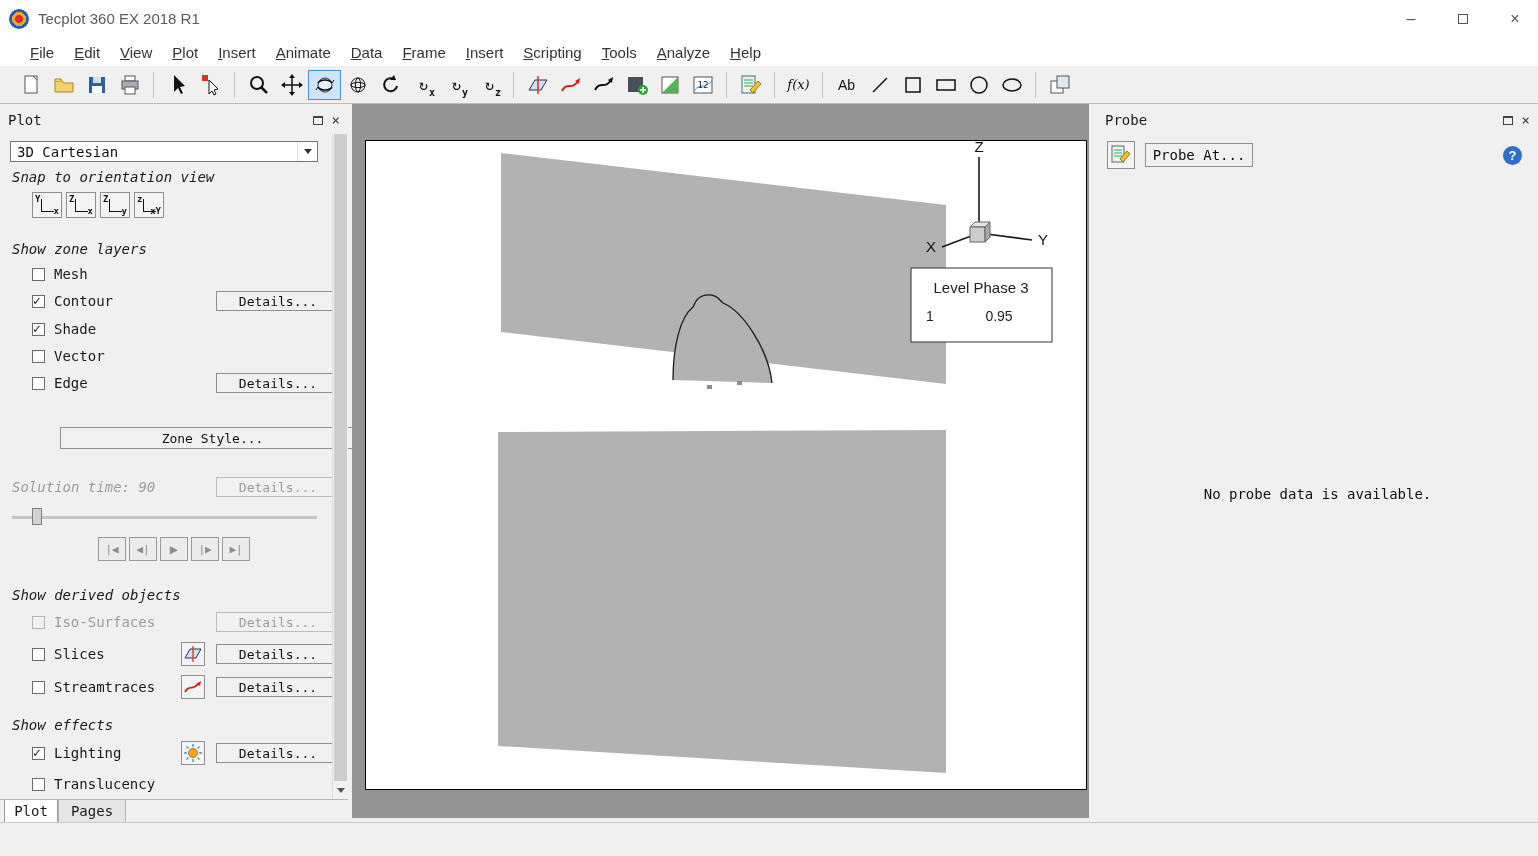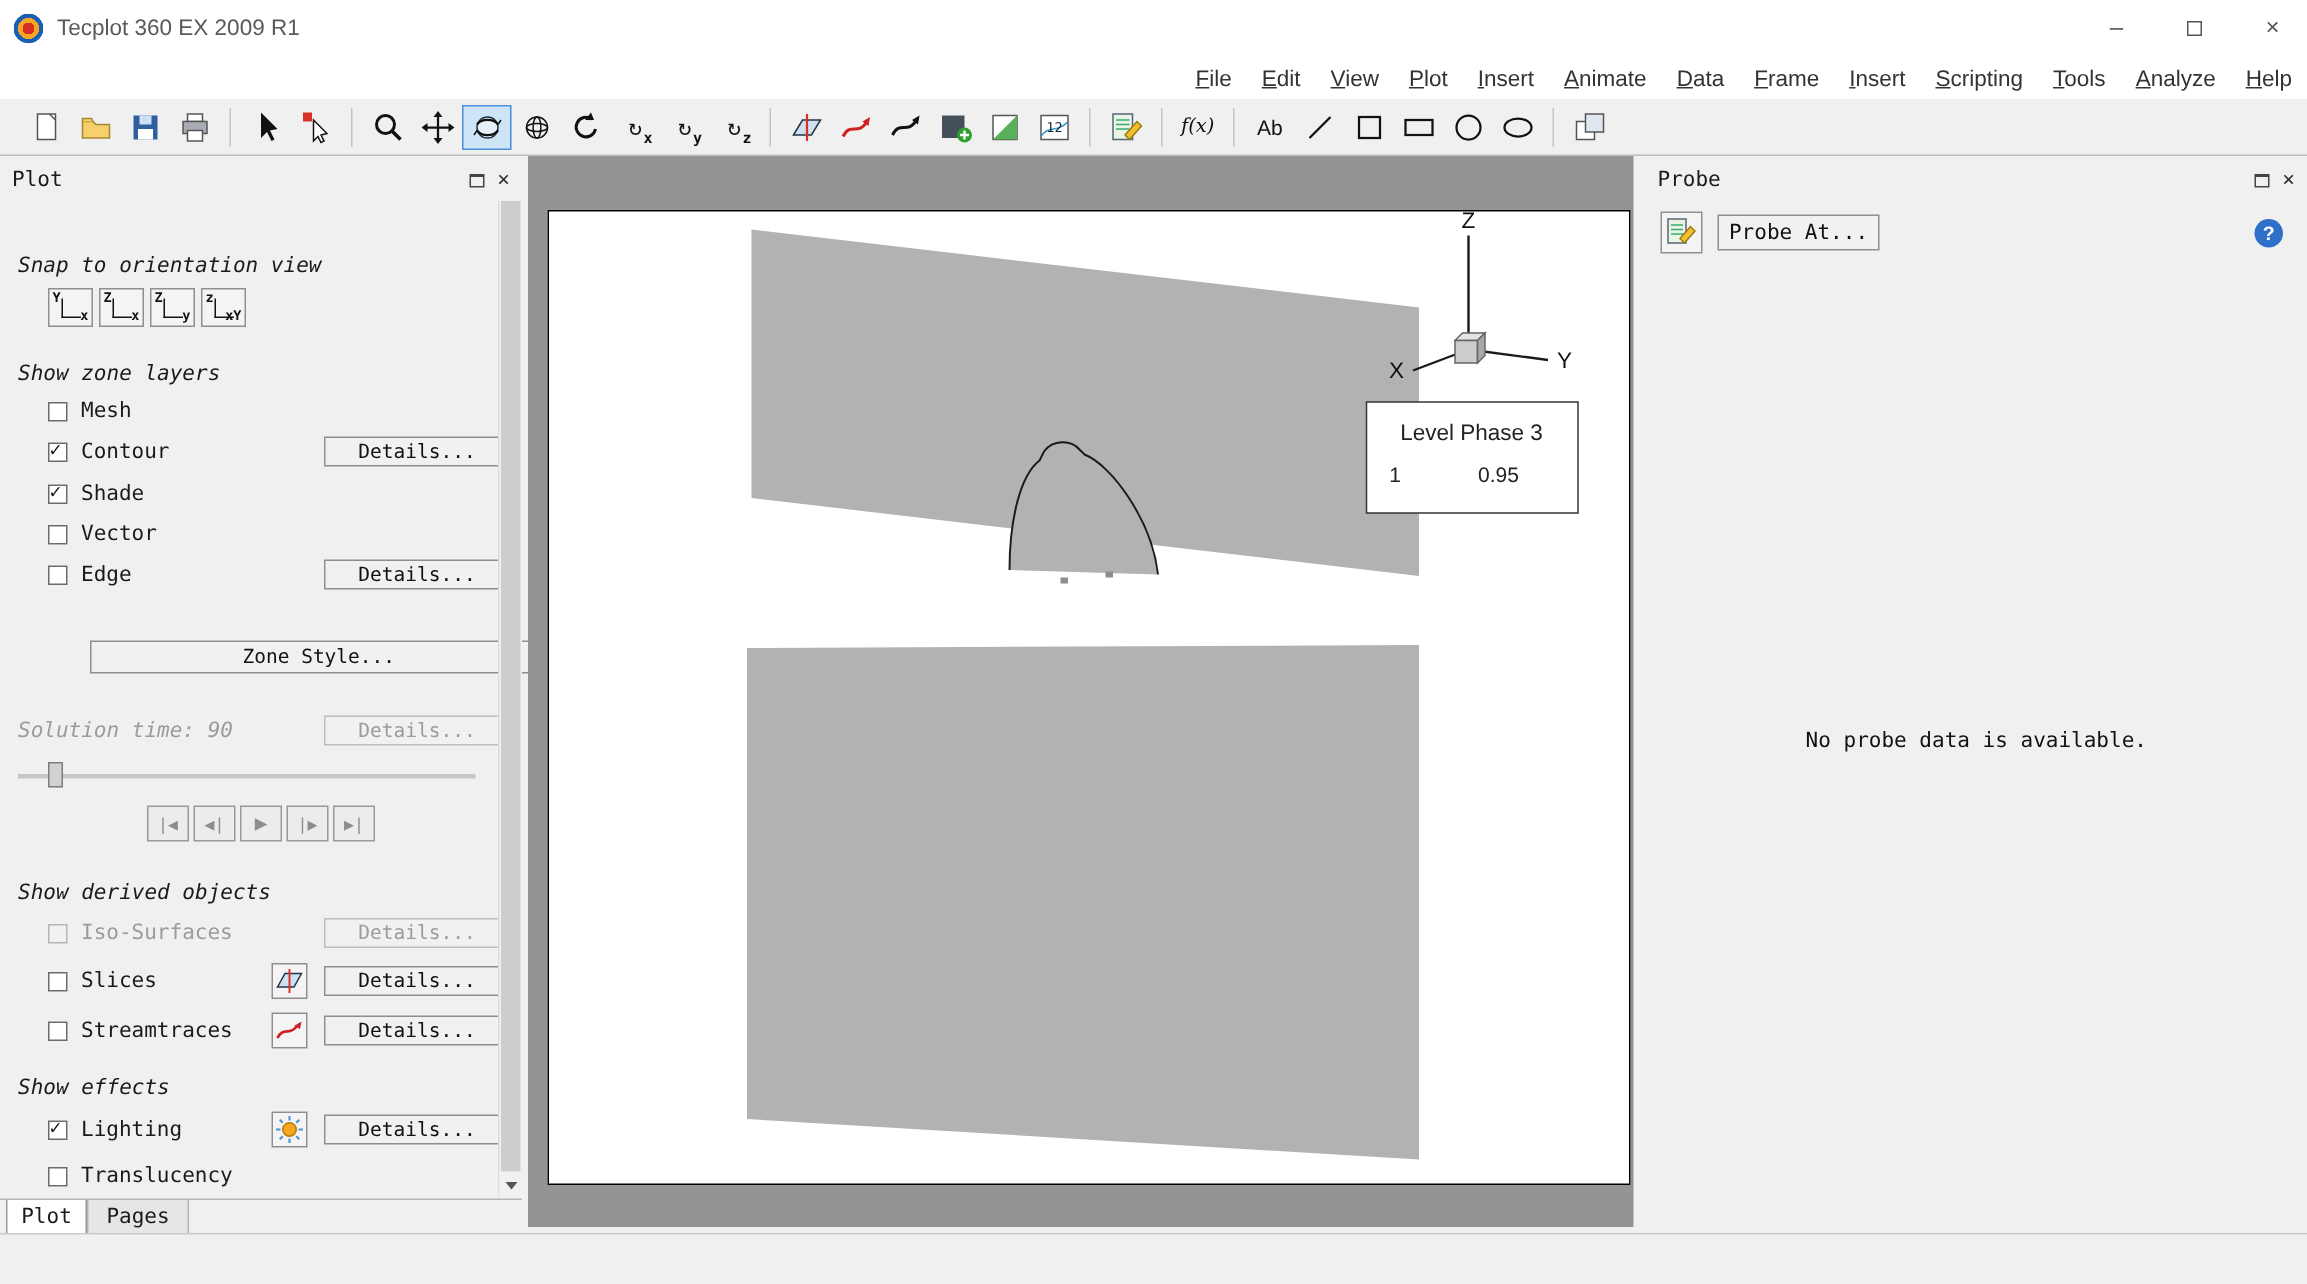--- a/index.html
+++ b/index.html
@@ -10,21 +10,21 @@
   .titlebar { position:absolute; left:0; top:0; width:1538px; height:38px; background:#ffffff; }
   .logo { position:absolute; left:9px; top:9px; width:20px; height:20px; border-radius:50%;
           background:radial-gradient(circle at 50% 50%, #d93025 0 4px, #f5a623 4px 7px, #1a5fb4 7px 10px, #e8e8e8 10px); }
   .title-text { position:absolute; left:38px; top:10px; font-family:"Liberation Sans",sans-serif;
                 font-size:15px; color:#5a5a5a; }
   .win-btn { position:absolute; top:0; width:46px; height:38px; display:flex; align-items:center;
              justify-content:center; color:#555; font-family:"Liberation Sans",sans-serif; font-size:16px; }
   .max-box { width:10px; height:10px; border:1px solid #555; display:inline-block; }
 
   
-  .menubar { position:absolute; left:0; top:38px; width:1538px; height:28px; background:#ffffff; display:flex; align-items:center; padding-left:20px;justify-content:flex-end; }
+  .menubar { position:absolute; left:0; top:38px; width:1538px; height:28px; background:#ffffff; display:flex; align-items:center; padding-left:20px; }
   .menu-item { display:inline-block; padding:4px 10px; font-family:"Liberation Sans",sans-serif;
                font-size:15px; color:#333; }
   .menu-item::first-letter { text-decoration:underline; }
 
   
   .toolbar { position:absolute; left:0; top:66px; width:1538px; height:38px; background:#f0f0f0;
              border-bottom:1px solid #bdbdbd; display:flex; align-items:center; padding-left:14px; }
   .tbtn { width:33px; height:30px; display:flex; align-items:center; justify-content:center;
           border:1px solid transparent; flex:0 0 auto; }
   .tbtn.selected { background:#cee4f7; border:1px solid #4a90d9; }
@@ -102,21 +102,21 @@
           font-size:13px; display:flex; align-items:center; justify-content:center; }
   .no-data { position:absolute; left:0; right:0; top:382px; text-align:center; font-size:14px; color:#111; }
 
   .statusbar { position:absolute; left:0; top:822px; width:1538px; height:34px; background:#f0f0f0; border-top:1px solid #c9c9c9; }
 </style>
 </head>
 <body>
 
 <div class="titlebar">
   <div class="logo"></div>
-  <div class="title-text">Tecplot 360 EX 2009 R1</div>
+  <div class="title-text">Tecplot 360 EX 2018 R1</div>
   <div class="win-btn" style="right:104px;">
       <span>–</span>
     </div>
   <div class="win-btn" style="right:52px;">
       <span class="max-box"></span>
     </div>
   <div class="win-btn" style="right:0;">
       <span>×</span>
     </div>
 </div>
@@ -320,20 +320,26 @@
 
 <div class="side-panel" style="left:0; width:348px;">
   <div class="panel-header">
     <span>Plot</span>
     <span class="panel-hicons">
       <span class="float-box"></span>
       <span class="panel-x">×</span>
     </span>
   </div>
 
+  <div class="combo">
+    <span class="combo-text">3D Cartesian</span>
+    <span class="combo-arrow">
+        <span class="tri-down"></span>
+      </span>
+  </div>
 
   <div class="plabel" style="left:12px; top:65px;">Snap to orientation view</div>
 
   <div class="snap-btn" style="left:32px; top:88px;">
     <span class="corner"></span>
     <span class="up">Y</span>
     <span class="rt">x</span>
   </div>
   <div class="snap-btn" style="left:66px; top:88px;">
     <span class="corner"></span>

